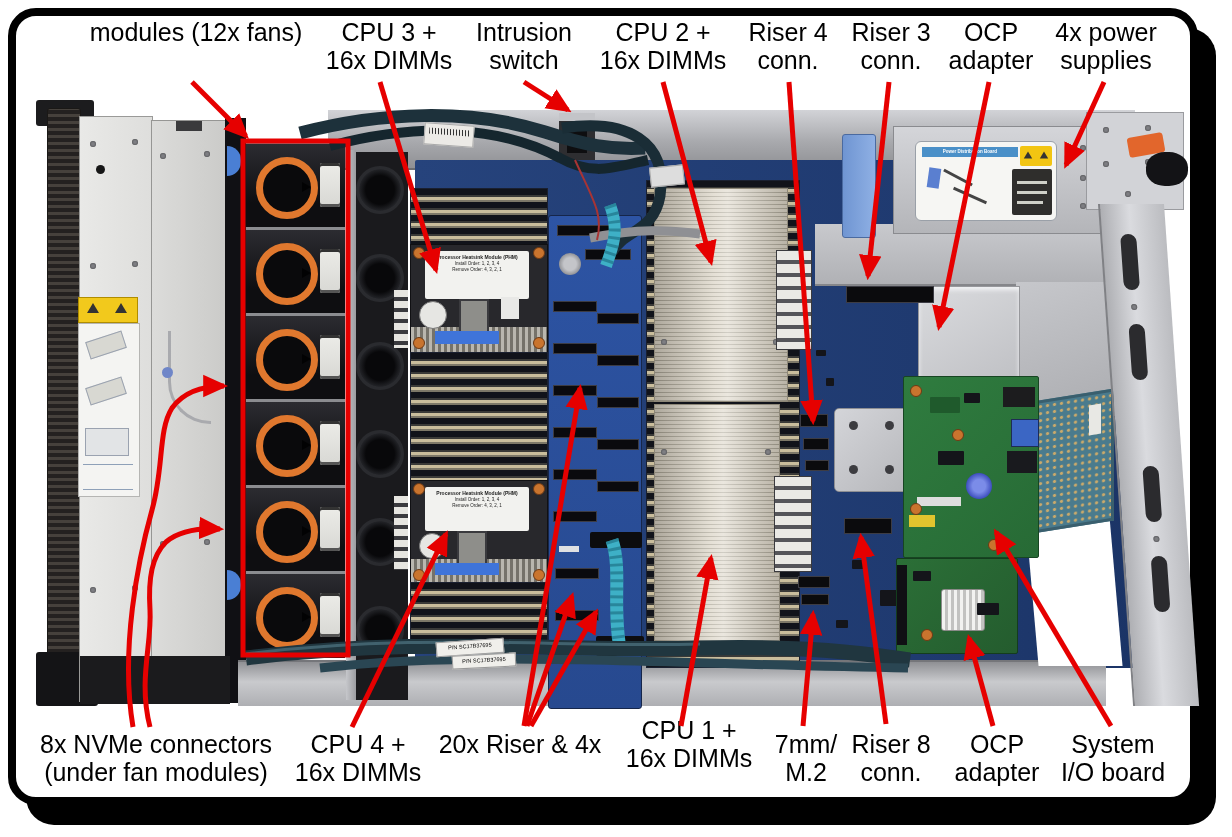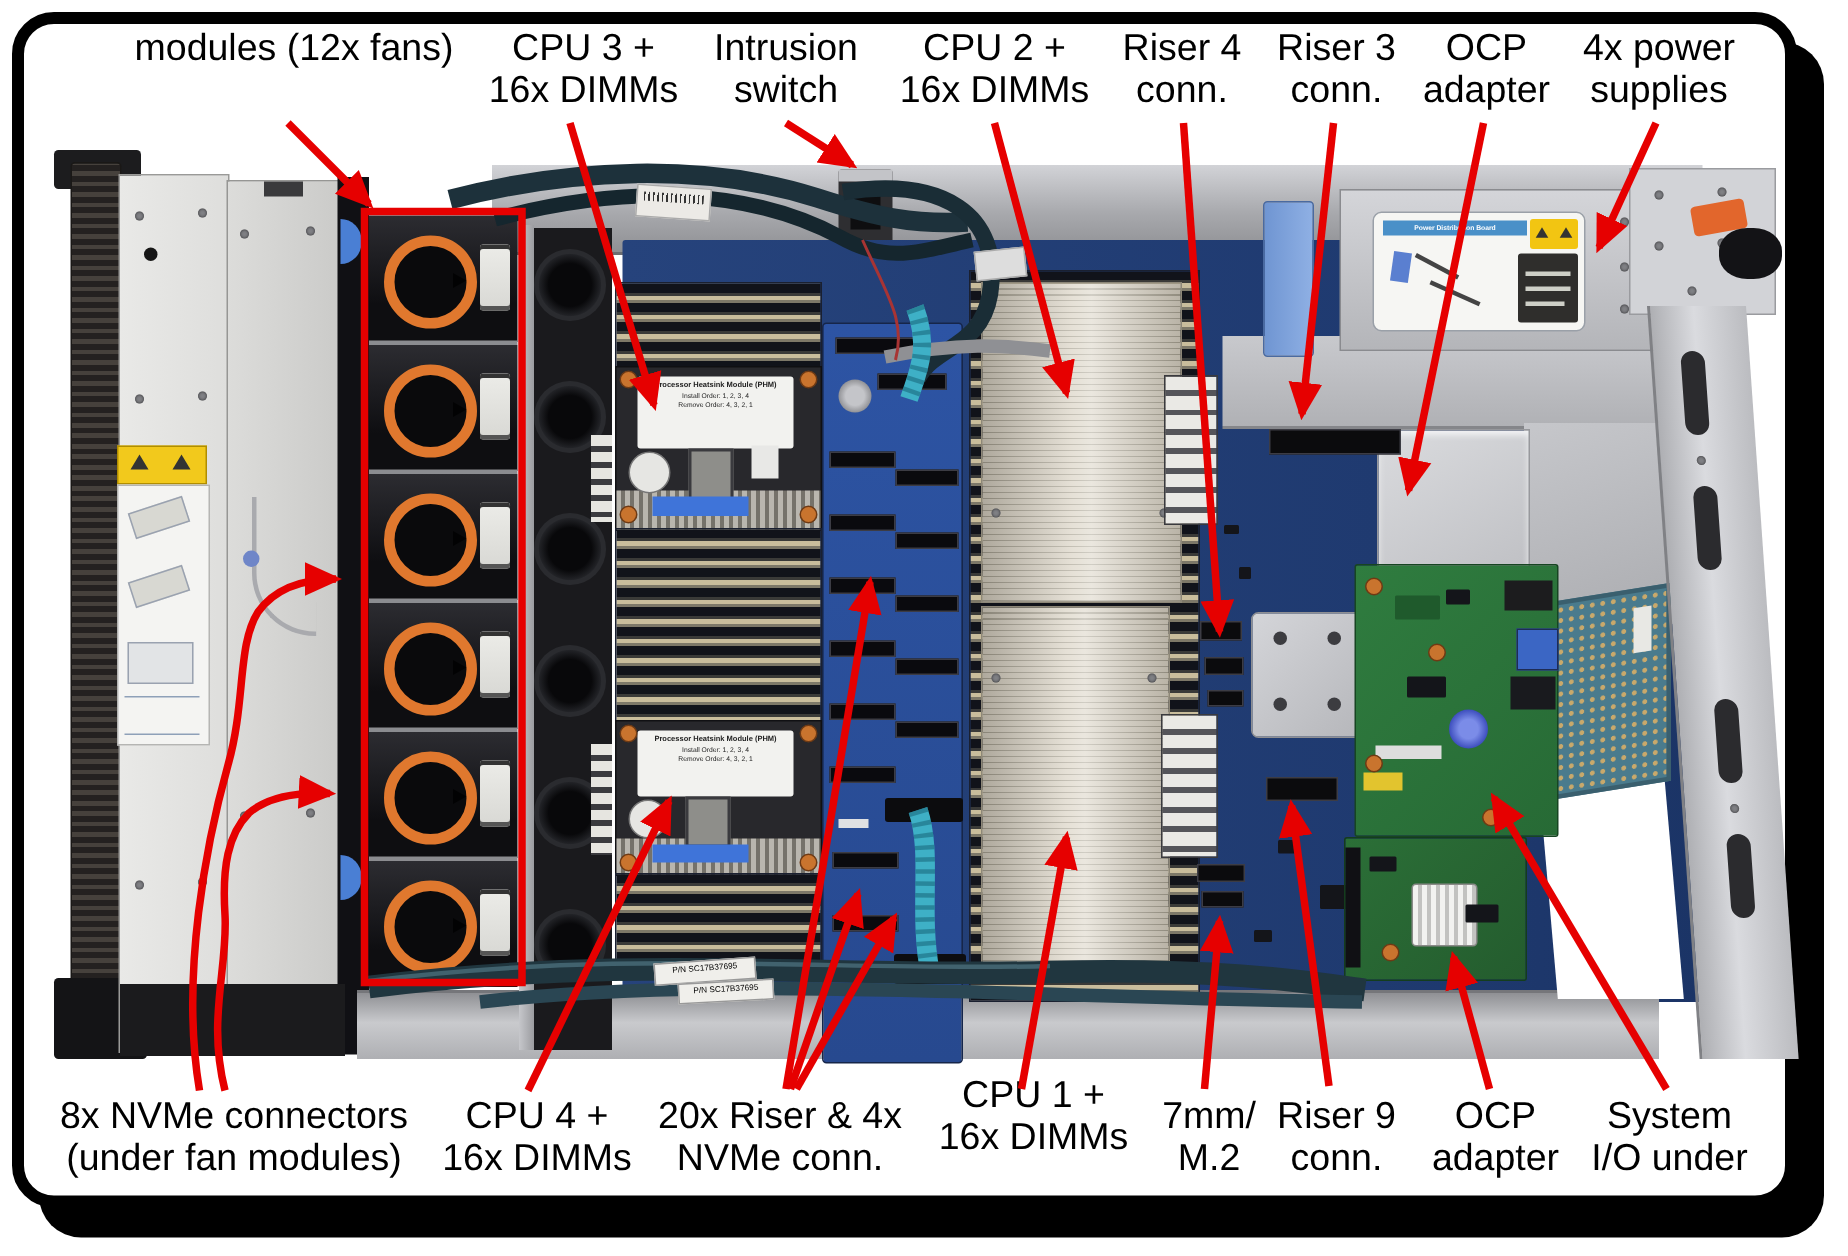--- a/index.html
+++ b/index.html
@@ -380,35 +380,34 @@
   <div class="lab" style="left:156px;top:730px">
     <div>8x NVMe connectors</div>
     <div>(under fan modules)</div>
   </div>
   <div class="lab" style="left:358px;top:730px">
     <div>CPU 4 +</div>
     <div>16x DIMMs</div>
   </div>
   <div class="lab" style="left:520px;top:730px">
     <div>20x Riser &amp; 4x</div>
-    <div>NVMe conn.</div>
   </div>
   <div class="lab" style="left:689px;top:716px">
     <div>CPU 1 +</div>
     <div>16x DIMMs</div>
   </div>
   <div class="lab" style="left:806px;top:730px">
     <div>7mm/</div>
     <div>M.2</div>
   </div>
   <div class="lab" style="left:891px;top:730px">
-    <div>Riser 9</div>
+    <div>Riser 8</div>
     <div>conn.</div>
   </div>
   <div class="lab" style="left:997px;top:730px">
     <div>OCP</div>
     <div>adapter</div>
   </div>
   <div class="lab" style="left:1113px;top:730px">
     <div>System</div>
-    <div>I/O under</div>
+    <div>I/O board</div>
   </div>
 </div>
 
 </body></html>

